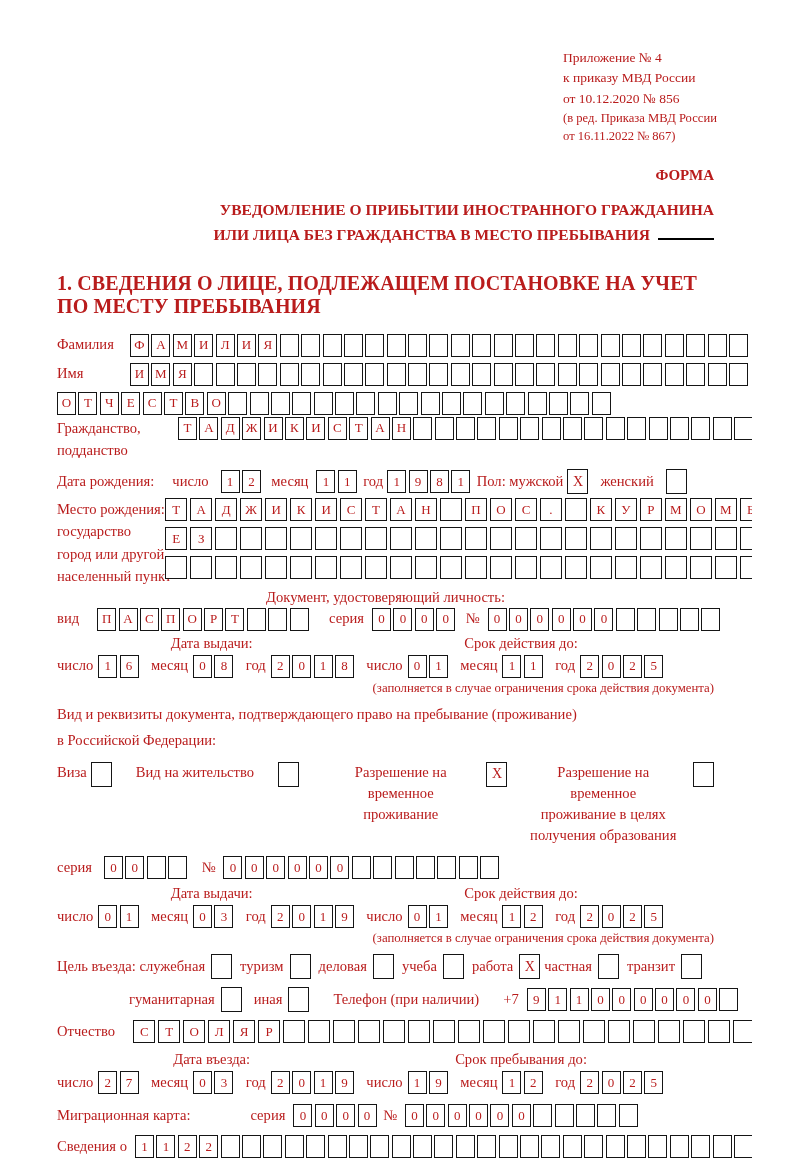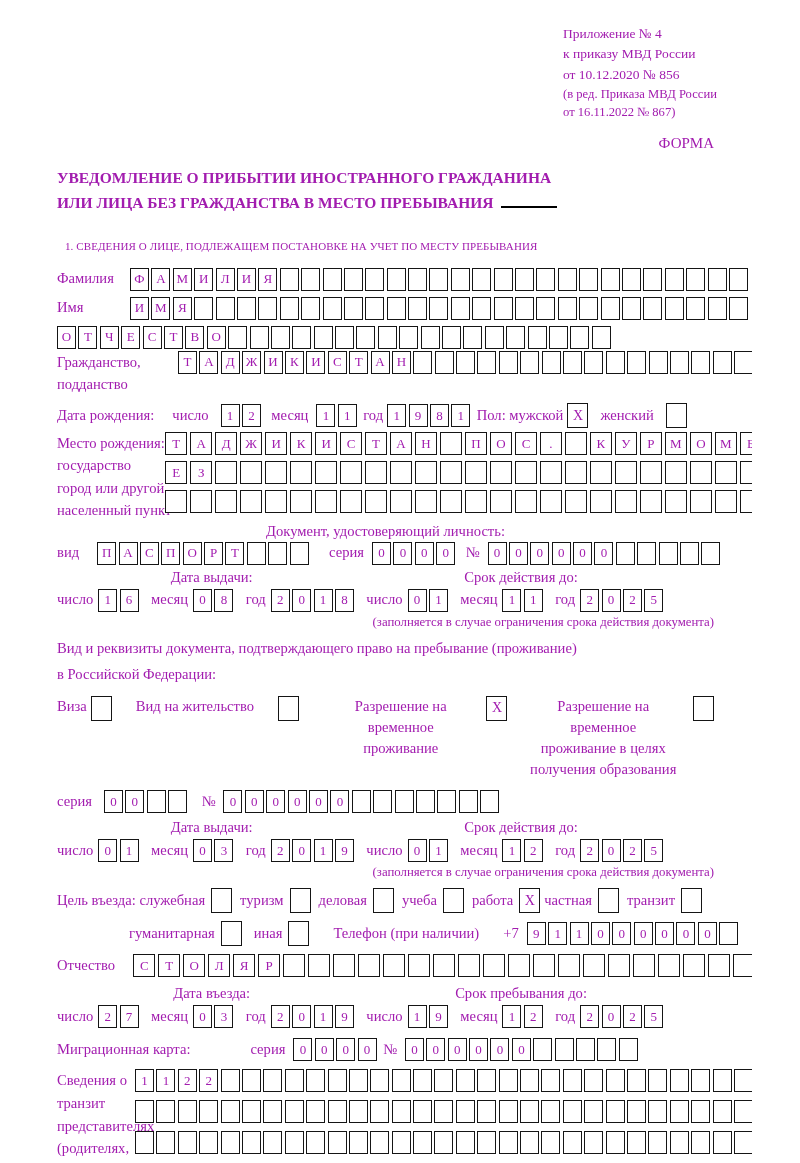--- a/index.html
+++ b/index.html
@@ -1,26 +1,26 @@
 <!DOCTYPE html>
 <html><head>
 <meta charset="utf-8">
 <style>
   html,body{margin:0;padding:0;background:#fff;}
   .page{
-    width:752px;height:1163px;background:#fff;color:#a21caf;
+    width:752px;height:1163px;background:#fff;color:#b91c1c;
     font-family:"Liberation Serif","DejaVu Serif",serif;
-    box-sizing:border-box;padding:24px 38px 0 57px;position:relative;overflow:hidden;
+    box-sizing:border-box;padding:48px 38px 0 57px;position:relative;overflow:hidden;
   }
   .annex{margin-left:506px;width:200px;font-size:13.5px;line-height:1.5;}
   .annex .sub{font-size:12.6px;line-height:1.45;}
-  .form-label{text-align:right;font-weight:normal;font-size:15px;margin-top:14px;}
-  .title{text-align:left;font-weight:bold;font-size:15.5px;line-height:1.6;margin-top:14px;}
+  .form-label{text-align:right;font-weight:bold;font-size:15px;margin-top:22px;}
+  .title{text-align:right;font-weight:bold;font-size:15.5px;line-height:1.6;margin-top:14px;}
   .uline{display:inline-block;width:56px;border-bottom:2px solid #000;margin-left:8px;vertical-align:baseline;}
-  .sec-heading{font-weight:normal;font-size:11px;margin-top:24px;letter-spacing:0.1px;margin-left:8px;}
+  .sec-heading{font-weight:bold;font-size:20px;margin-top:24px;letter-spacing:0.1px;}
   .lbl{font-size:14.6px;line-height:1.5;white-space:nowrap;}
   .frow{display:flex;align-items:flex-start;}
   .cells{display:inline-flex;flex-wrap:nowrap;}
   .c,.cw,.cb{
     box-sizing:border-box;display:inline-flex;align-items:center;justify-content:center;
     border:1.7px solid #151515;background:#fff;
     font-size:13px;font-family:"Liberation Serif","DejaVu Serif",serif;
   }
   .c{width:19px;height:23px;margin-right:2.4px;}
   .cw{width:22.4px;height:23px;margin-right:2.6px;}

